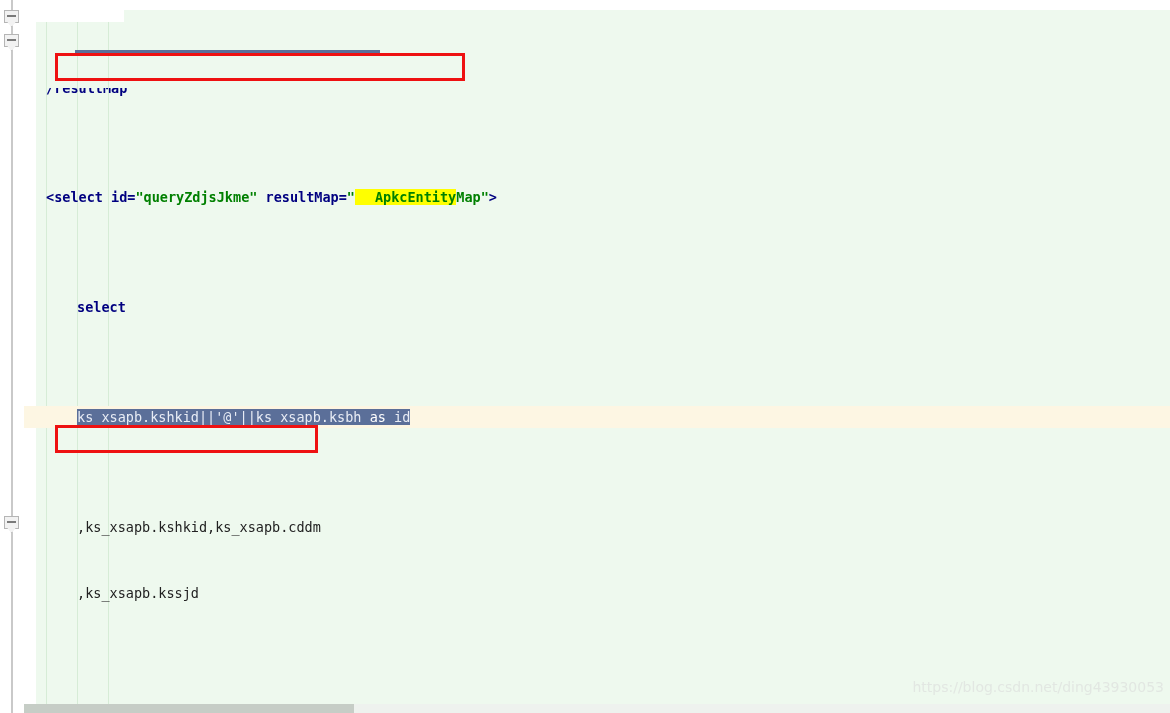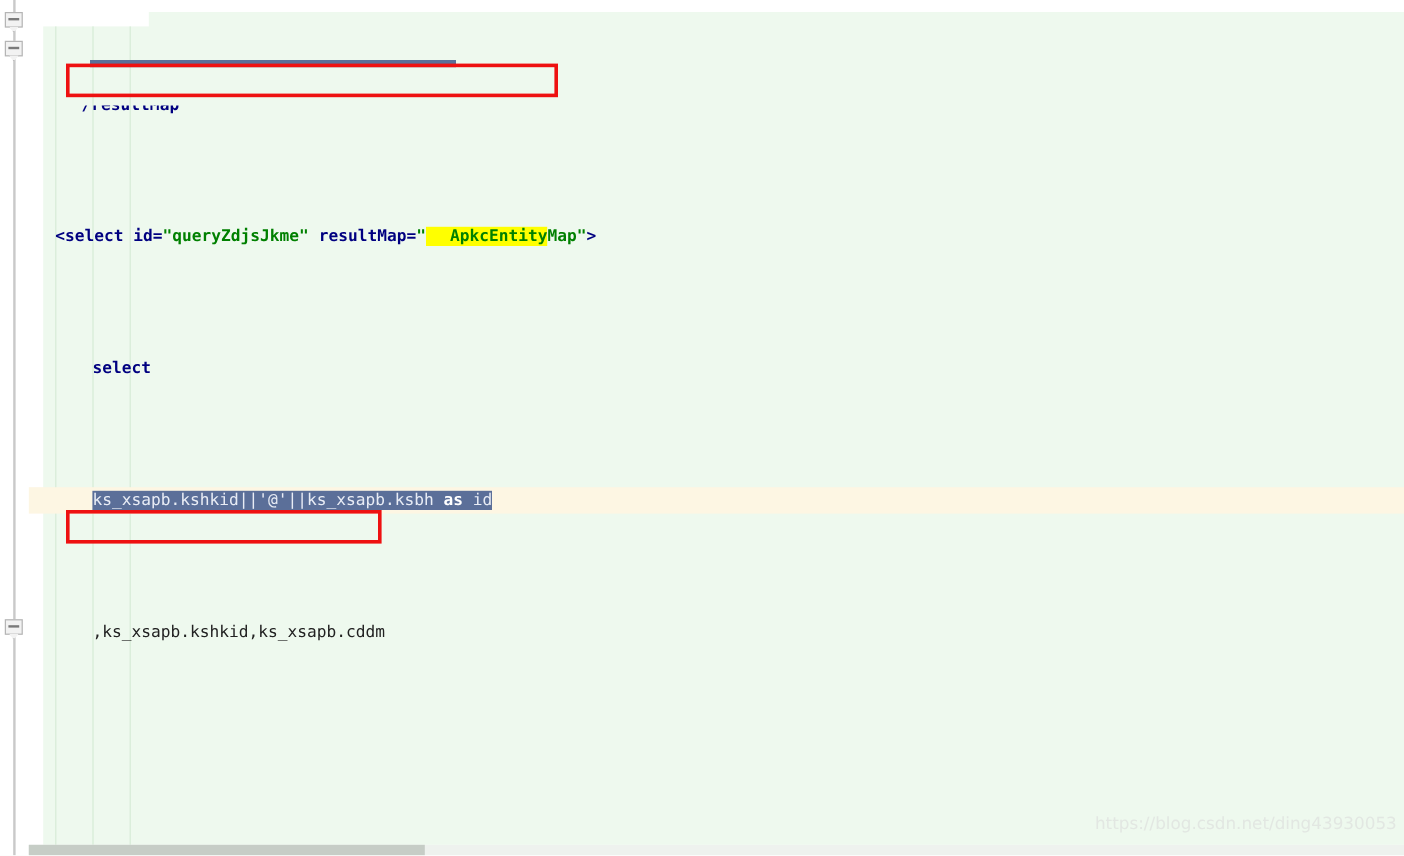--- a/index.html
+++ b/index.html
@@ -146,21 +146,21 @@
   .attr    { color: #000080; font-weight: bold; }
   .str     { color: #008000; font-weight: bold; }
   .plain   { color: #222222; margin-top: 12px; }
   .hl-yellow { background: #ffff00; color: #008000; font-weight: bold; padding-left: 20px; }
 
   
   .sel {
     background: #5b6f99;
     color: #e8ecf5;
   }
-  .sel .kw { color: #ffffff; font-weight: bold; text-align: right; }
+  .sel .kw { color: #ffffff; font-weight: normal; text-align: right; }
 
   .sel-stub {
     position: absolute;
     left: 75px;
     top: 50px;
     width: 305px;
     height: 6px;
     background: #5b6f99;
     z-index: 2;
   }
@@ -251,33 +251,34 @@
       <div class="point"></div>
       <div class="minus"></div>
     </div>
   </div>
 
   <div class="sel-stub"></div>
 
   <div class="code">
 
     
-    <div class="line" style="height:10px; overflow:hidden; padding-left:68px;"><span class="tag" style="position:relative; top:-11px; display:inline-block;">/resultMap</span></div>
+    <div class="line" style="height:10px; overflow:hidden; padding-left:46px;"><span class="tag" style="position:relative; top:-11px; display:inline-block;">/resultMap</span></div>
 
     
     <div class="line" style="padding-left:46px;"><span class="tag">&lt;</span><span class="tag">select</span><span class="plain"> </span><span class="attr">id</span><span class="tag">=</span><span class="str">"queryZdjsJkme"</span><span class="plain"> </span><span class="attr">resultMap</span><span class="tag">=</span><span class="str">"</span><span class="hl-yellow">ApkcEntity</span><span class="str">Map</span><span class="str">"</span><span class="tag">&gt;</span></div>
 
     
     <div class="line" style="padding-left:77px;"><span class="kw">select</span></div>
 
     
     <div class="line current" style="padding-left:77px;"><span class="sel"><span>ks_xsapb.kshkid||'@'||ks_xsapb.ksbh</span><span class="plain"> </span><span class="kw">as</span><span class="plain"> </span><span>id</span></span></div>
 
     
     <div class="line" style="padding-left:77px;"><span class="plain">,ks_xsapb.kshkid,ks_xsapb.cddm</span></div>
+    <div class="line" style="padding-left:77px;"><span class="plain">,ks_xsapb.kssjd</span></div>
     
     
     
 
     
 
     
 
     
 

